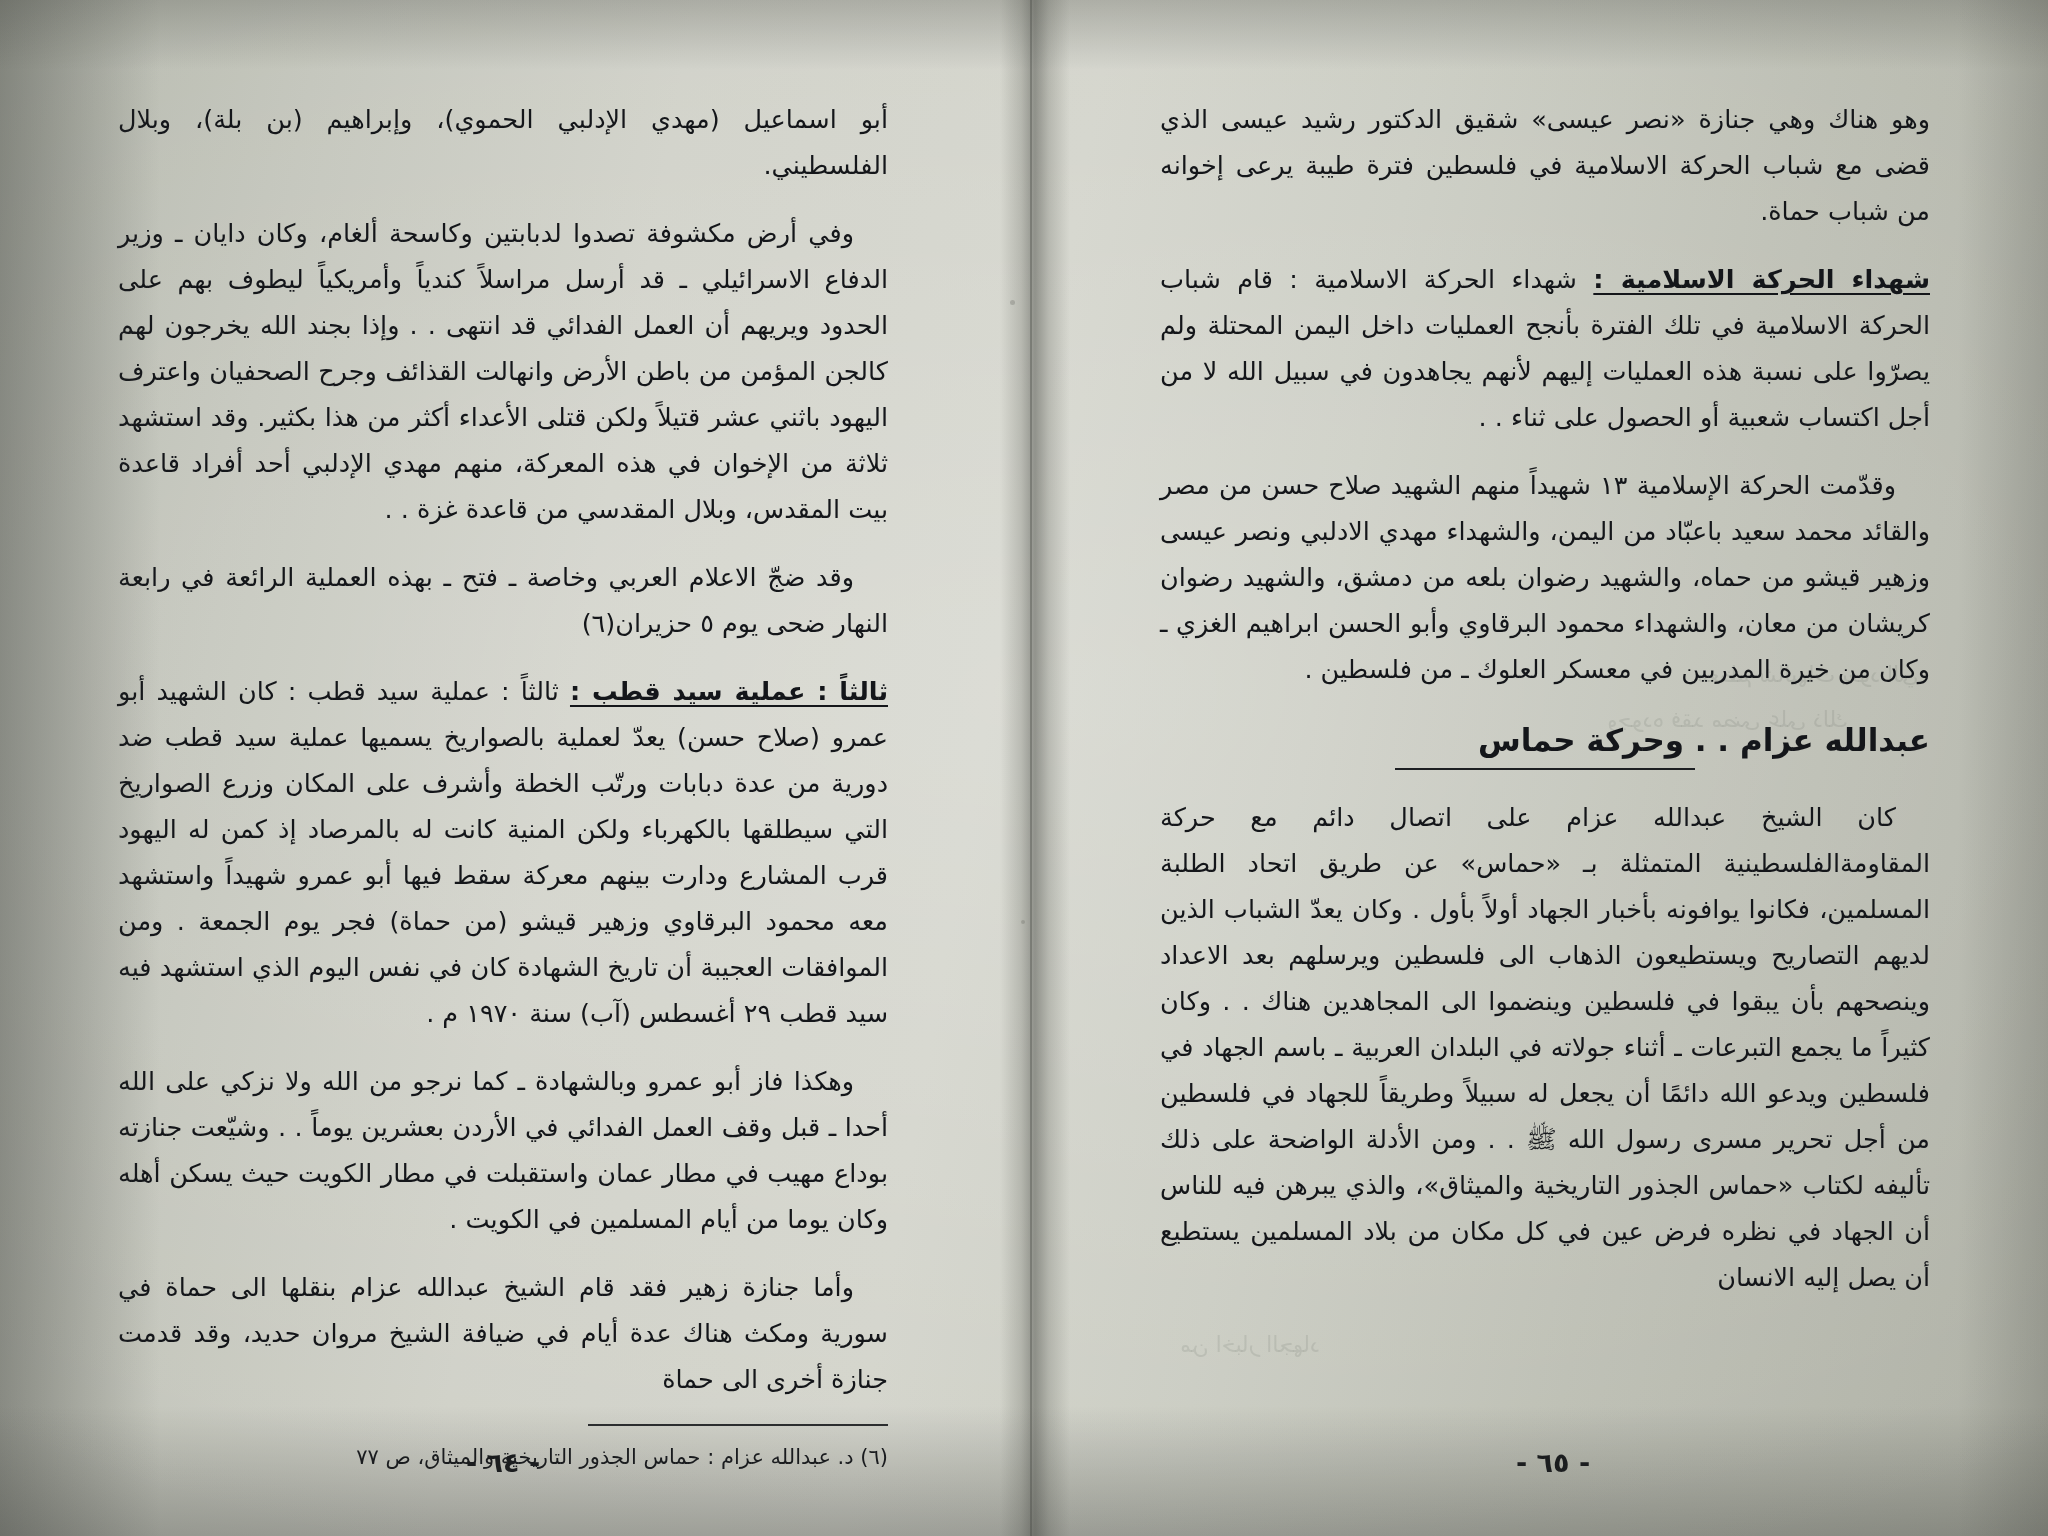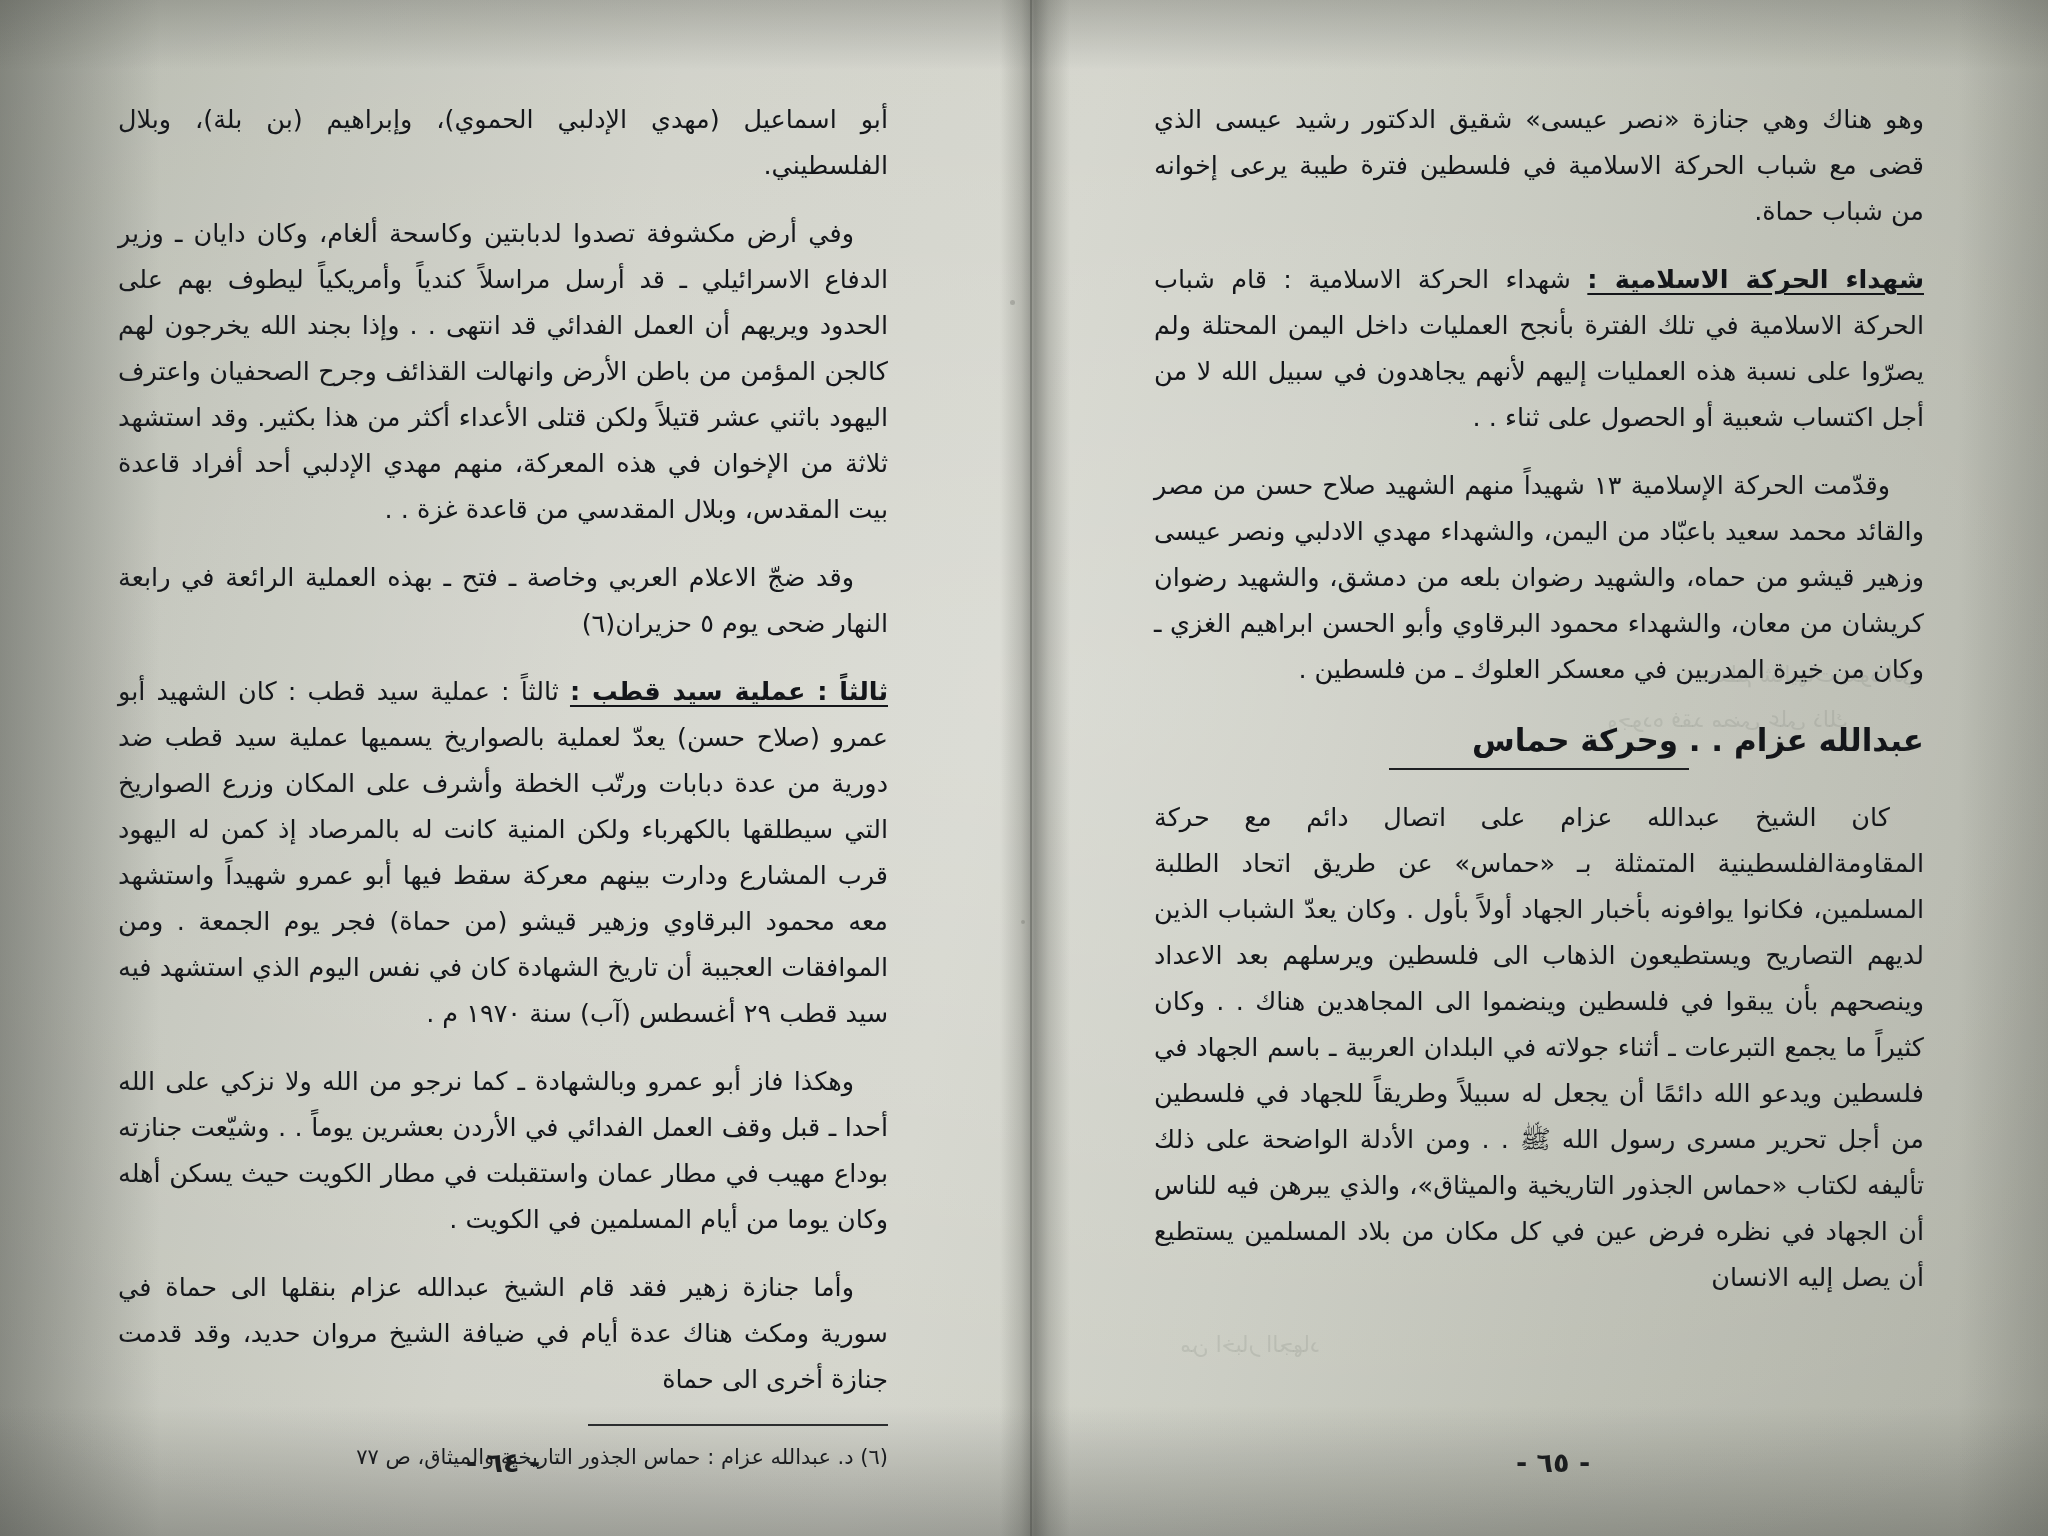--- a/index.html
+++ b/index.html
@@ -83,21 +83,21 @@
 
   .col {
     position: absolute;
     top: 96px;
     width: 770px;
     color: #14161a;
     direction: rtl;
     text-align: justify;
     text-align-last: right;
   }
-  .col.right { right: 124px; }   
+  .col.right { right: 118px; }   
   .col.left  { left: 118px; }    
 
   p.body {
     margin: 0 0 22px 0;
     font-size: 25.5px;
     line-height: 46px;
     font-family: "DejaVu Sans", sans-serif;
     font-weight: 500;
     text-indent: 34px;
   }

